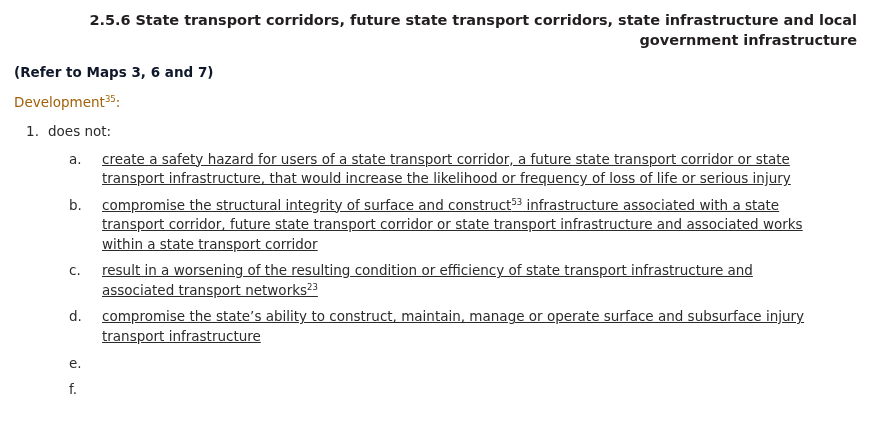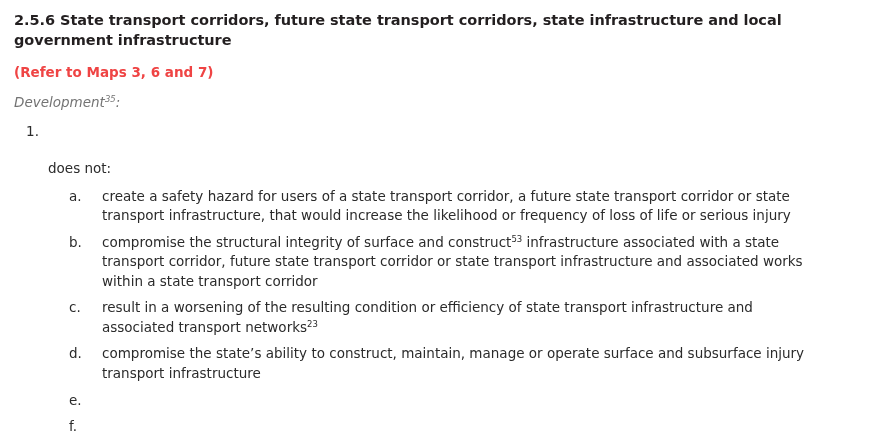--- a/index.html
+++ b/index.html
@@ -19,34 +19,34 @@
     box-sizing: border-box;
     width: 879px;
   }
   .section-heading {
     font-size: 14.5px;
     font-weight: bold;
     line-height: 1.40;
     color: #231f20;
     margin: 0 0 0 0;
     letter-spacing: -0.05px;
+    text-align: right;
   }
   .subheading {
     font-size: 13.5px;
     font-weight: bold;
-    color: #ef4444;
+    color: #0f172a;
     margin: 12px 0 0 0;
     line-height: 1.4;
   }
   .intro {
     font-size: 13.5px;
-    color: #737373;
+    color: #a16207;
     margin: 12px 0 0 0;
     line-height: 1.4;
-    font-style: italic;
   }
   sup {
     font-size: 8.5px;
     vertical-align: super;
     line-height: 0;
   }
   .num-list {
     margin: 10px 0 0 0;
     padding: 0;
     list-style: none;
@@ -60,21 +60,20 @@
   .num-marker {
     width: 34px;
     flex: 0 0 34px;
     text-align: right;
     padding-right: 9px;
     box-sizing: border-box;
     color: #2b2b2b;
   }
   .num-text {
     flex: 1 1 auto;
-    margin-top: 37px;
   }
   .alpha-list {
     margin: 8px 0 0 0;
     padding: 0;
     list-style: none;
   }
   .alpha-item {
     display: flex;
     align-items: flex-start;
     font-size: 13.5px;
@@ -89,20 +88,21 @@
     flex: 0 0 88px;
     text-align: left;
     padding-left: 55px;
     box-sizing: border-box;
     color: #2b2b2b;
   }
   .alpha-text {
     flex: 1 1 auto;
     padding-right: 38px;
     color: #2b2b2b;
+    text-decoration: underline;
   }
 </style>
 </head>
 <body>
 
 <div class="page">
 
   <h2 class="section-heading">2.5.6 State transport corridors, future state transport corridors, state infrastructure and local government infrastructure</h2>
 
   <div class="subheading">(Refer to Maps 3, 6 and 7)</div>

